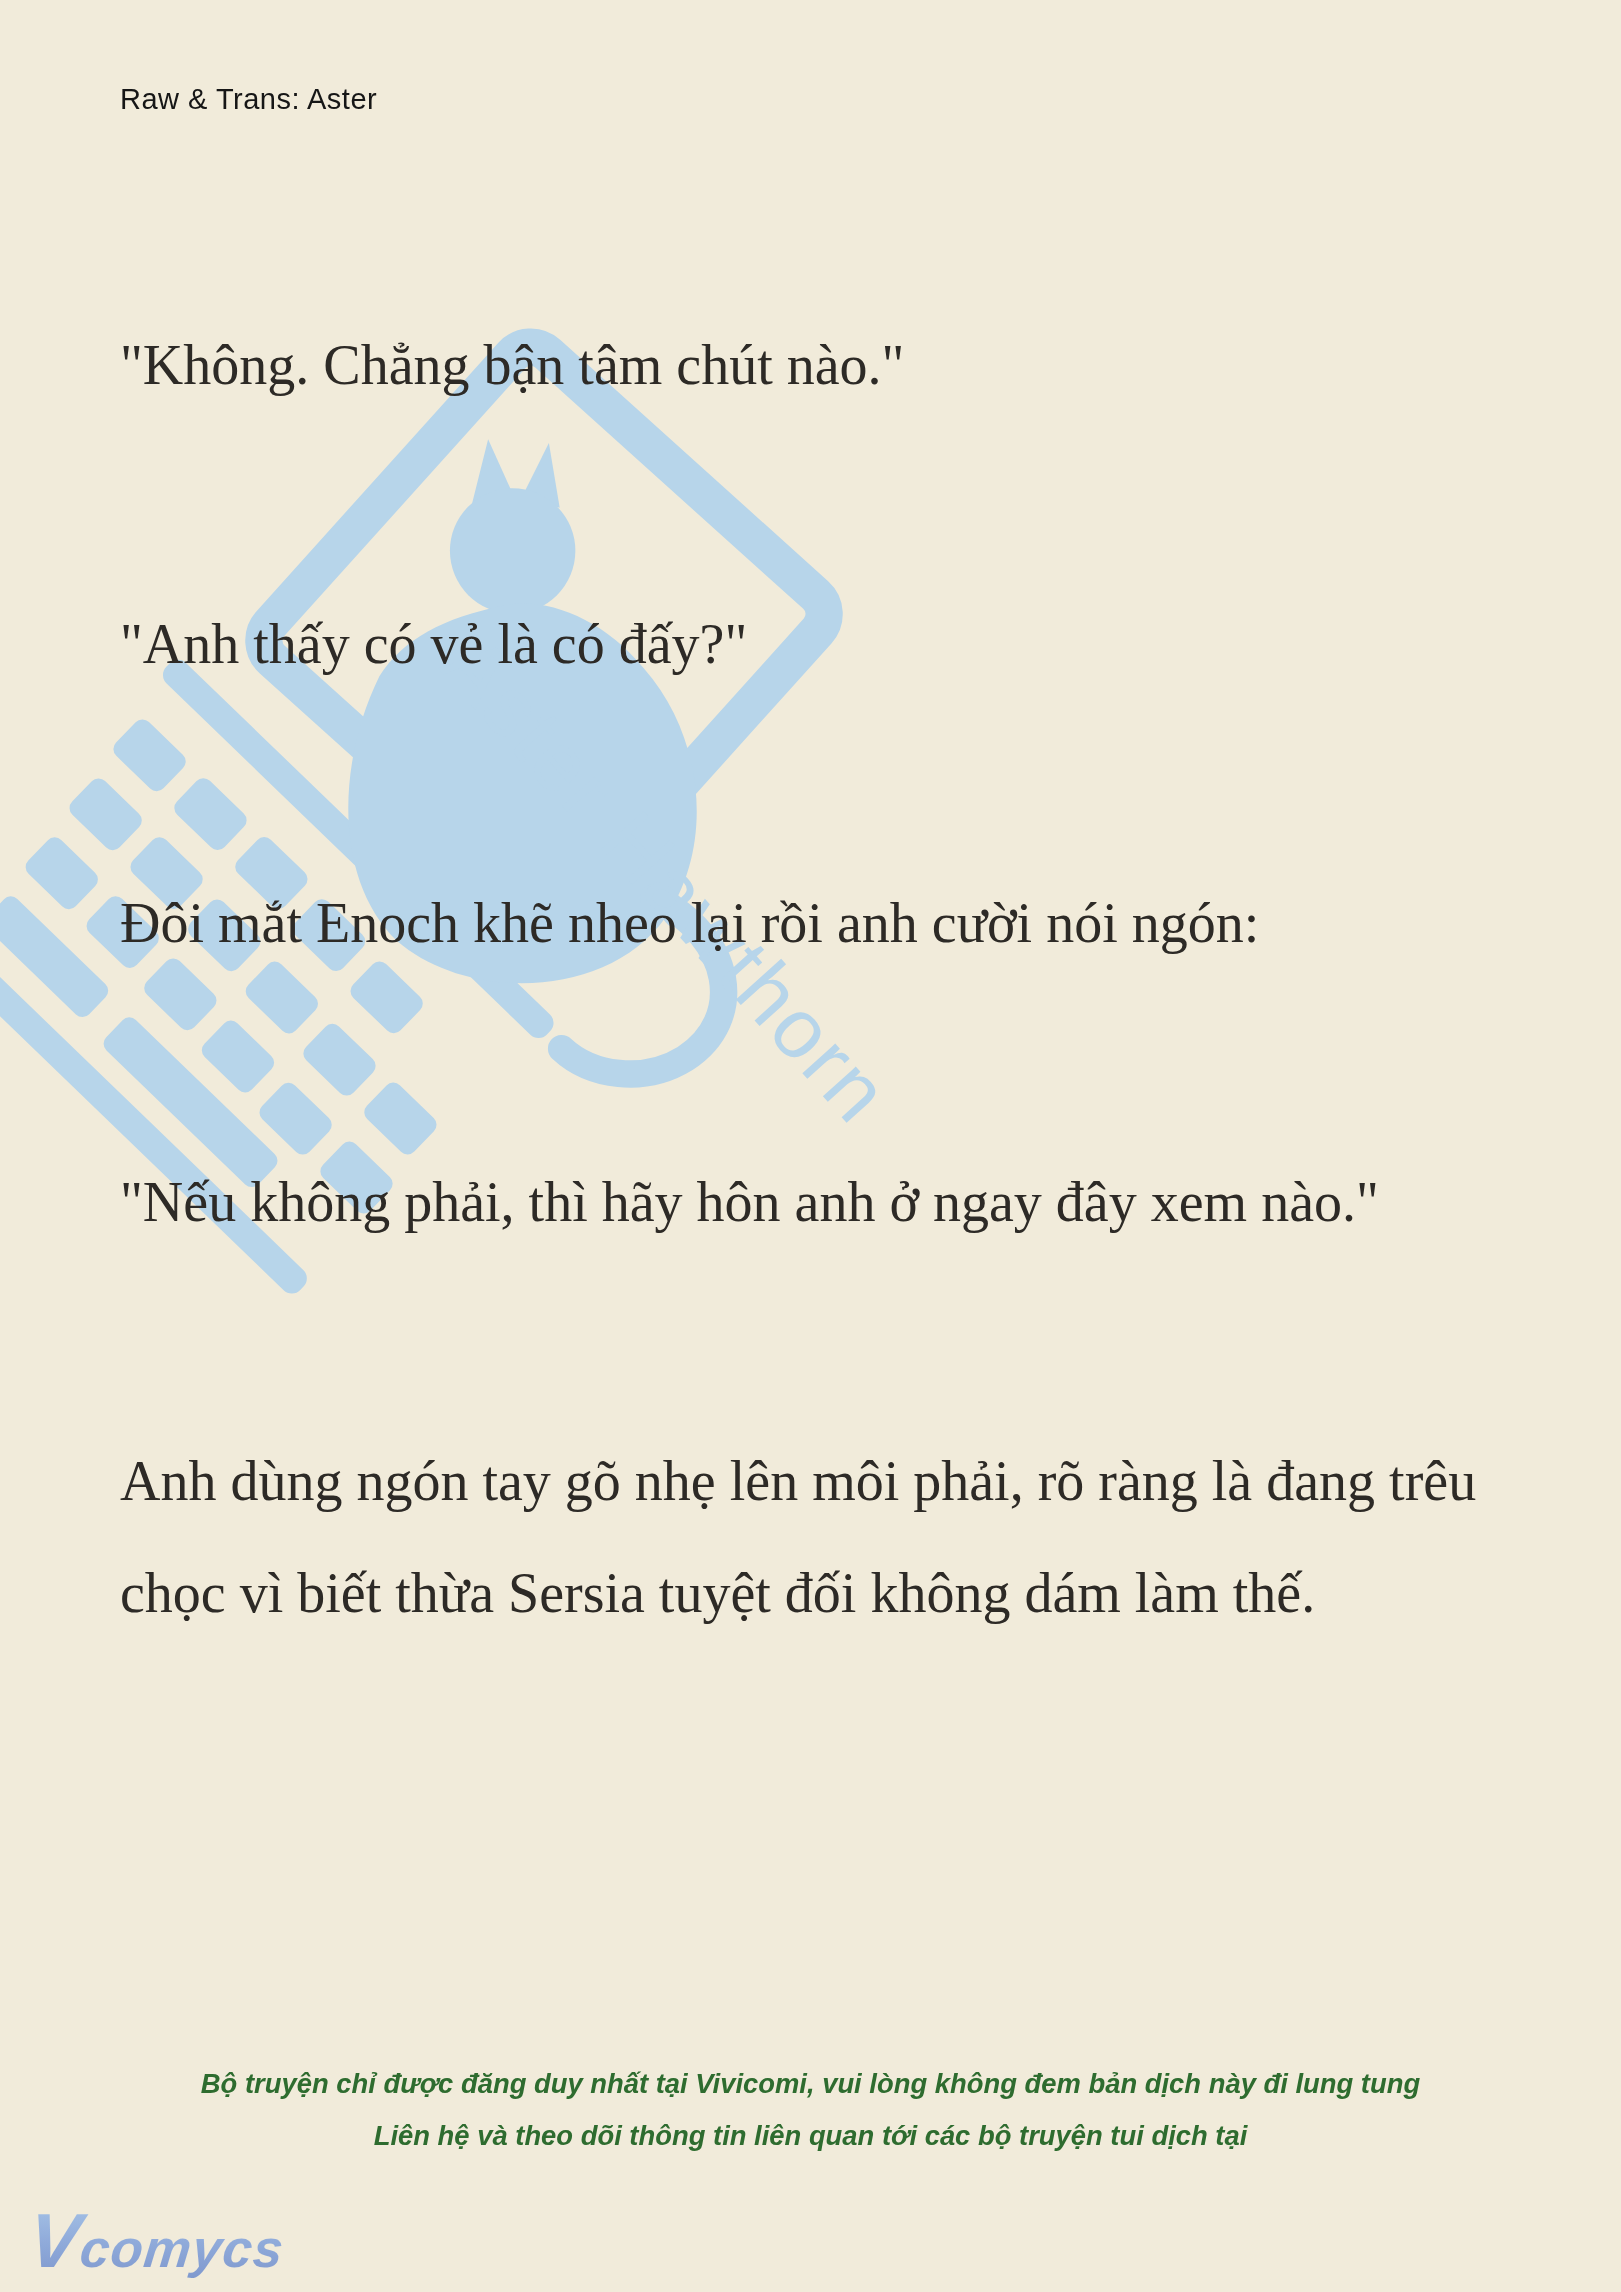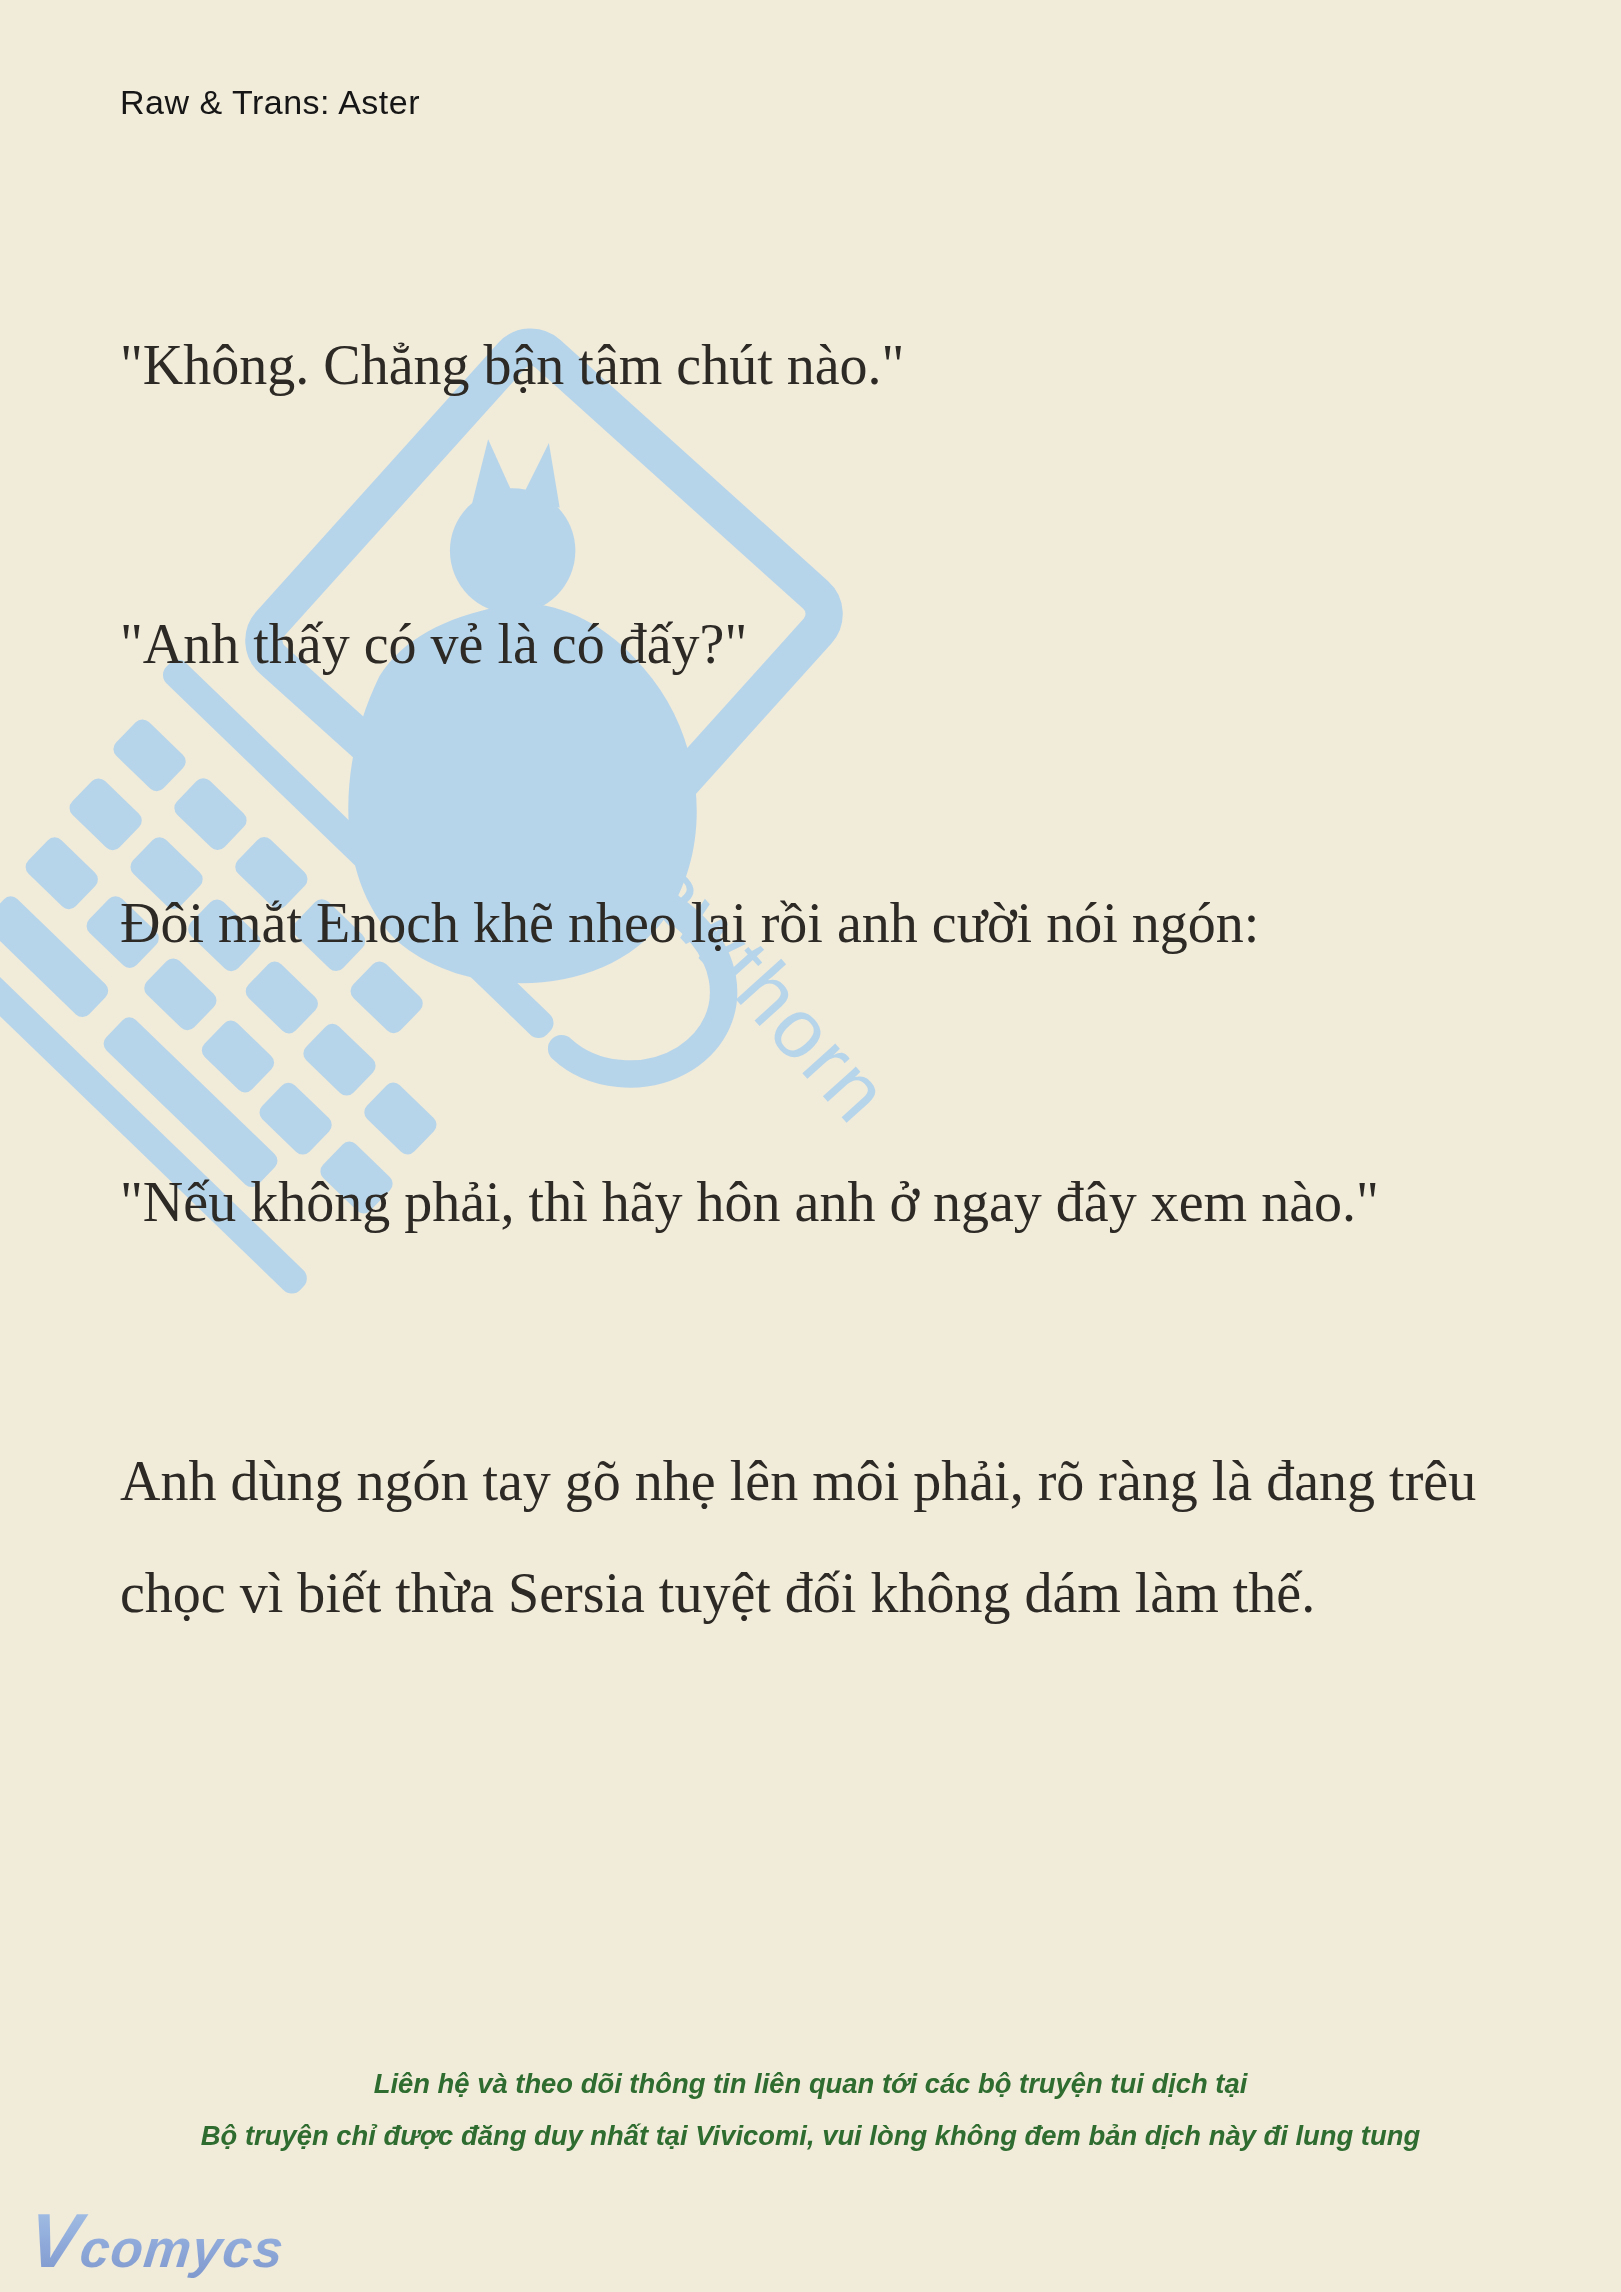--- a/index.html
+++ b/index.html
@@ -6,21 +6,21 @@
   body{
     width:1621px;height:2293px;
     background:#f1ebda;
     position:relative;
     overflow:hidden;
     font-family:"Liberation Serif","DejaVu Serif",serif;
   }
   .credit{
     position:absolute;left:120px;top:83px;
     font-family:"Liberation Sans","DejaVu Sans",sans-serif;
-    font-size:34px;color:#161616;letter-spacing:0.5px;
+    font-size:29px;color:#161616;letter-spacing:0.5px;
     z-index:2;
   }
   .watermark{
     position:absolute;left:54px;top:343px;width:882px;height:941px;
     z-index:0;pointer-events:none;
   }
   .wm-svg{position:absolute;left:0;top:0;overflow:visible;}
   .wm-text{
     position:absolute;left:441px;top:274px;
     transform:rotate(48deg);transform-origin:0 0;
@@ -107,20 +107,20 @@
 
   <div class="story">
     <p>"Không. Chẳng bận tâm chút nào."</p>
     <p>"Anh thấy có vẻ là có đấy?"</p>
     <p>Đôi mắt Enoch khẽ nheo lại rồi anh cười nói ngón:</p>
     <p>"Nếu không phải, thì hãy hôn anh ở ngay đây xem nào."</p>
     <p>Anh dùng ngón tay gõ nhẹ lên môi phải, rõ ràng là đang trêu chọc vì biết thừa Sersia tuyệt đối không dám làm thế.</p>
   </div>
 
   <div class="footer">
+    <div>Bộ truyện chỉ được đăng duy nhất tại Vivicomi, vui lòng không đem bản dịch này đi lung tung</div>
     <div>Liên hệ và theo dõi thông tin liên quan tới các bộ truyện tui dịch tại</div>
-    <div>Bộ truyện chỉ được đăng duy nhất tại Vivicomi, vui lòng không đem bản dịch này đi lung tung</div>
   </div>
 
   <div class="logo">Vcomycs</div>
 
 </div>
 
 
 </body></html>

